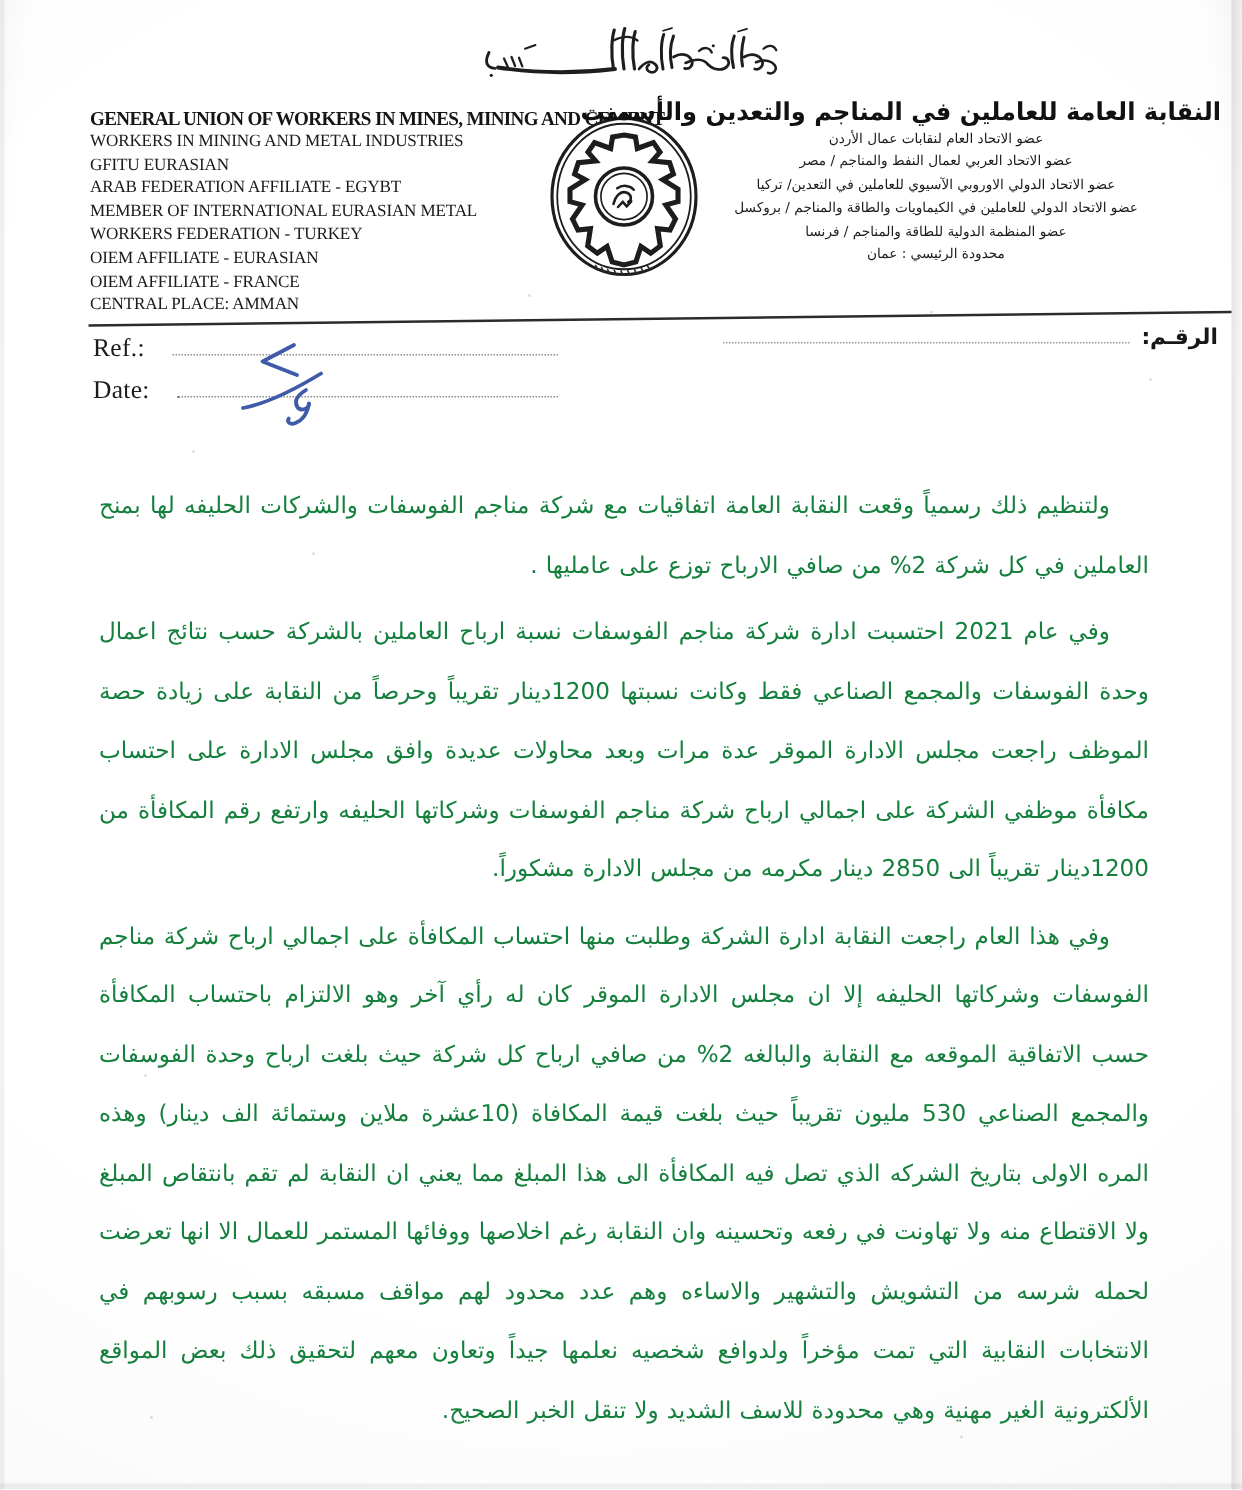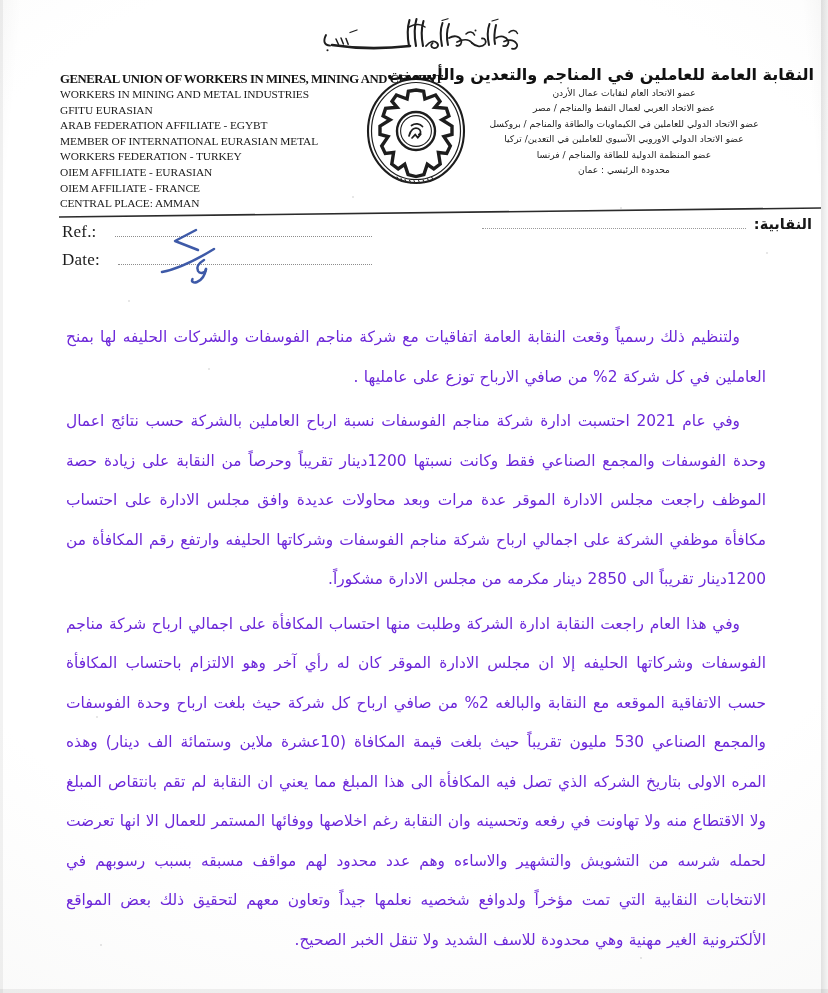--- a/index.html
+++ b/index.html
@@ -208,21 +208,21 @@
     top: 318px;
     width: 700px;
     direction: rtl;
     text-align: justify;
     text-align-last: right;
   }
   .para {
     font-family: "DejaVu Sans", sans-serif;
     font-size: 15.4px;
     line-height: 39.5px;
-    color: #6d28d9;
+    color: #15803d;
     margin: 0 0 5px 0;
     text-indent: 26px;
     word-spacing: 0.5px;
   }
   .para:last-child { margin-bottom: 0; }
 
   
   .speck {
     position: absolute;
     background: rgba(0,0,0,0.13);
@@ -337,22 +337,22 @@
             <path d="M67.4 102.6 l1.6 2.8"></path>
           <path d="M71.5 101 l1.8 2.7"></path>
         </g>
       </svg>
     </div>
 
     <div id="letterhead-ar">
       <div class="org-title-ar">النقابة العامة للعاملين في المناجم والتعدين والأسمنت</div>
       <div class="aff-ar">عضو الاتحاد العام لنقابات عمال الأردن</div>
       <div class="aff-ar">عضو الاتحاد العربي لعمال النفط والمناجم / مصر</div>
+      <div class="aff-ar">عضو الاتحاد الدولي الاوروبي الآسيوي للعاملين في التعدين/ تركيا</div>
       <div class="aff-ar">عضو الاتحاد الدولي للعاملين في الكيماويات والطاقة والمناجم / بروكسل</div>
-      <div class="aff-ar">عضو الاتحاد الدولي الاوروبي الآسيوي للعاملين في التعدين/ تركيا</div>
       <div class="aff-ar">عضو المنظمة الدولية للطاقة والمناجم / فرنسا</div>
       <div class="aff-ar">محدودة الرئيسي : عمان</div>
     </div>
   </div>
 
   <svg id="header-divider" width="764" height="12" viewBox="0 0 764 12">
     <path d="M1 11 L763 2" stroke="#2b2b2b" stroke-width="1.6" fill="none"></path>
   </svg>
 
   <div id="refdate-en">
@@ -370,21 +370,21 @@
     <g fill="none" stroke="#3e5aa8" stroke-width="2.5" stroke-linecap="round" stroke-linejoin="round">
       <path d="M78 8 L57 19 L80 28"></path>
       <path d="M96 27 C 78 38, 60 47, 44 50"></path>
       <path d="M86 38 C 81 41, 78 45, 80 49 C 82 52.5, 88 51, 88 47"></path>
       <path d="M88 47 C 87 53, 84 58, 79 60 C 75.6 61.4, 73 59.6, 74.5 57"></path>
     </g>
   </svg>
 
   <div id="refdate-ar">
     <div class="refdate-row-ar">
-      <span class="refdate-label-ar">النقابية:</span>
+      <span class="refdate-label-ar">الرقـم:</span>
       <span class="dotline-ar"></span>
     </div>
   </div>
 
   <div id="body-text">
     <p class="para">ولتنظيم ذلك رسمياً وقعت النقابة العامة اتفاقيات مع شركة مناجم الفوسفات والشركات الحليفه لها بمنح العاملين في كل شركة 2% من صافي الارباح توزع على عامليها .</p>
     <p class="para">وفي عام 2021 احتسبت ادارة شركة مناجم الفوسفات نسبة ارباح العاملين بالشركة حسب نتائج اعمال وحدة الفوسفات والمجمع الصناعي فقط وكانت نسبتها 1200دينار تقريباً وحرصاً من النقابة على زيادة حصة الموظف راجعت مجلس الادارة الموقر عدة مرات وبعد محاولات عديدة وافق مجلس الادارة على احتساب مكافأة موظفي الشركة على اجمالي ارباح شركة مناجم الفوسفات وشركاتها الحليفه وارتفع رقم المكافأة من 1200دينار تقريباً الى  2850 دينار مكرمه من مجلس الادارة مشكوراً.</p>
     <p class="para">وفي هذا العام راجعت النقابة ادارة الشركة وطلبت منها احتساب المكافأة على اجمالي ارباح شركة مناجم الفوسفات وشركاتها الحليفه إلا ان مجلس الادارة الموقر كان له رأي آخر وهو الالتزام باحتساب المكافأة حسب الاتفاقية الموقعه مع النقابة والبالغه 2% من صافي ارباح كل شركة حيث بلغت ارباح وحدة الفوسفات والمجمع الصناعي 530 مليون تقريباً حيث بلغت قيمة المكافاة (10عشرة ملاين وستمائة الف دينار) وهذه المره الاولى بتاريخ الشركه الذي تصل فيه المكافأة الى هذا المبلغ مما يعني ان النقابة لم تقم بانتقاص المبلغ ولا الاقتطاع منه ولا تهاونت في رفعه وتحسينه وان النقابة رغم اخلاصها ووفائها المستمر للعمال الا انها تعرضت لحمله شرسه من التشويش والتشهير والاساءه وهم عدد محدود لهم مواقف مسبقه بسبب رسوبهم في الانتخابات النقابية التي تمت مؤخراً ولدوافع شخصيه نعلمها جيداً وتعاون معهم لتحقيق ذلك بعض المواقع الألكترونية الغير مهنية وهي محدودة للاسف الشديد ولا تنقل الخبر الصحيح.</p>
   </div>
 

